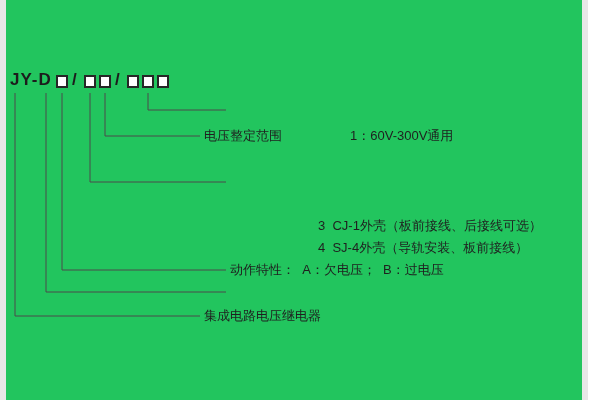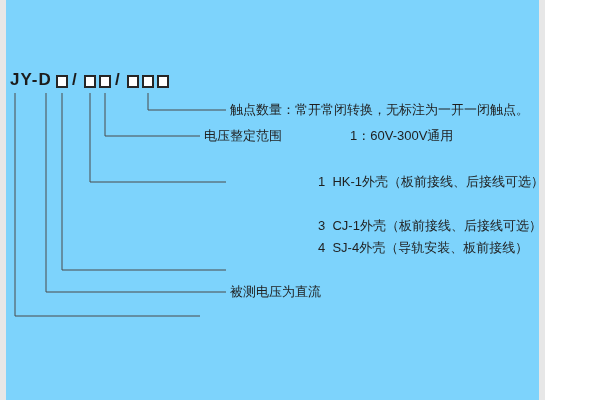--- a/index.html
+++ b/index.html
@@ -6,22 +6,22 @@
     margin: 0; padding: 0;
   }
   body {
     width: 600px; height: 400px;
     background: #ffffff;
     font-family: "Liberation Sans", "DejaVu Sans", sans-serif;
     overflow: hidden;
   }
   .stage {
     position: relative;
-    width: 545px; height: 400px;
-    background: #7dd3fc;
+    width: 588px; height: 400px;
+    background: #22c55e;
   }
   .edge {
     position: absolute; top: 0; bottom: 0; width: 6px;
     background: #e7e7e7;
   }
   .edge.left { left: 0; }
   .edge.right { right: 0; }
 
   .code-text {
     position: absolute;
@@ -71,26 +71,25 @@
 
   <svg class="lines" width="600" height="400" viewBox="0 0 600 400">
     <polyline points="148,93 148,110 226,110" fill="none" stroke="#4a4a4a" stroke-width="1"></polyline>
     <polyline points="105,93 105,136 200,136" fill="none" stroke="#4a4a4a" stroke-width="1"></polyline>
     <polyline points="90,93 90,182 226,182" fill="none" stroke="#4a4a4a" stroke-width="1"></polyline>
     <polyline points="62,93 62,270 226,270" fill="none" stroke="#4a4a4a" stroke-width="1"></polyline>
     <polyline points="46,93 46,292 226,292" fill="none" stroke="#4a4a4a" stroke-width="1"></polyline>
     <polyline points="15,93 15,316 200,316" fill="none" stroke="#4a4a4a" stroke-width="1"></polyline>
   </svg>
 
-  <span class="label" style="left:230px; top:101px">触点数量：常开常闭转换，无标注为一开一闭触点。</span>
 
   <span class="label" style="left:204px; top:127px">电压整定范围</span>
   <span class="label" style="left:350px; top:127px">1：60V-300V通用</span>
 
-  <span class="label" style="left:318px; top:173px">1  HK-1外壳（板前接线、后接线可选）</span>
   <span class="label" style="left:318px; top:217px">3  CJ-1外壳（板前接线、后接线可选）</span>
   <span class="label" style="left:318px; top:239px">4  SJ-4外壳（导轨安装、板前接线）</span>
 
+  <span class="label" style="left:230px; top:261px">动作特性：  A：欠电压；  B：过电压</span>
 
-  <span class="label" style="left:230px; top:283px">被测电压为直流</span>
 
+  <span class="label" style="left:204px; top:307px">集成电路电压继电器</span>
 
 </div>
 
 </body></html>

